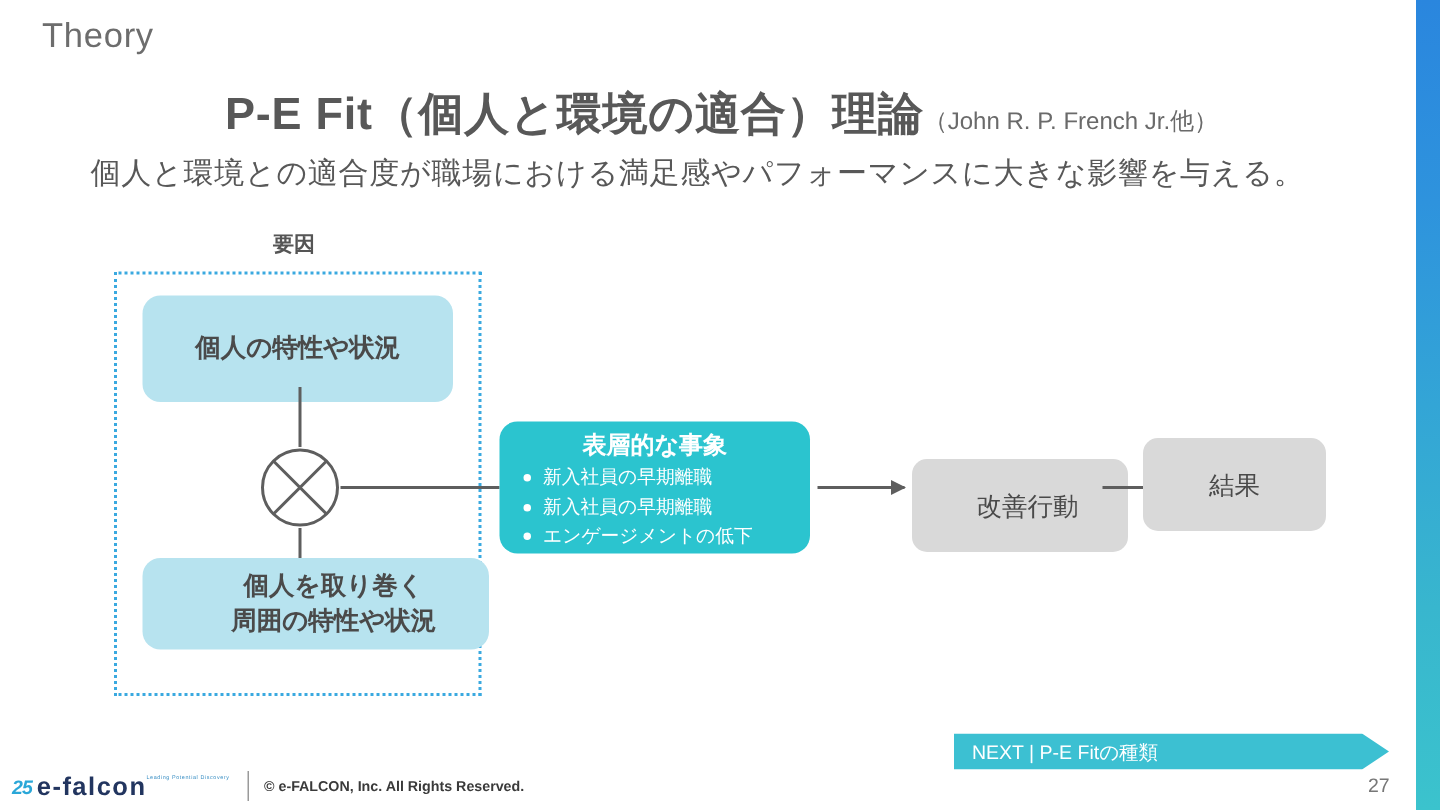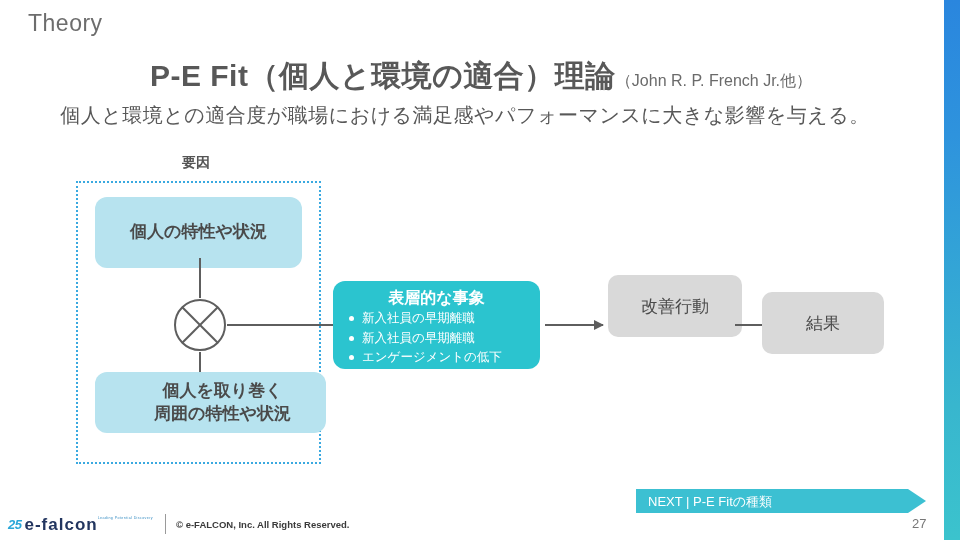--- a/index.html
+++ b/index.html
@@ -196,21 +196,21 @@
   .gray-box {
     position: absolute;
     background: #d9d9d9;
     border-radius: 10px;
     display: flex;
     align-items: center;
     justify-content: center;
     color: #4a4a4a;
     font-size: 17px;
   }
-  .gray-box-1 { left: 608px; top: 275px; width: 134px; height: 62px; }
+  .gray-box-1 { left: 608px; top: 306px; width: 134px; height: 62px; padding-left: 10px; }
   .gray-box-2 { left: 762px; top: 292px; width: 122px; height: 62px; }
 
   
   .next-banner {
     position: absolute;
     left: 636px;
     top: 489px;
     width: 290px;
     height: 17px;
   }

